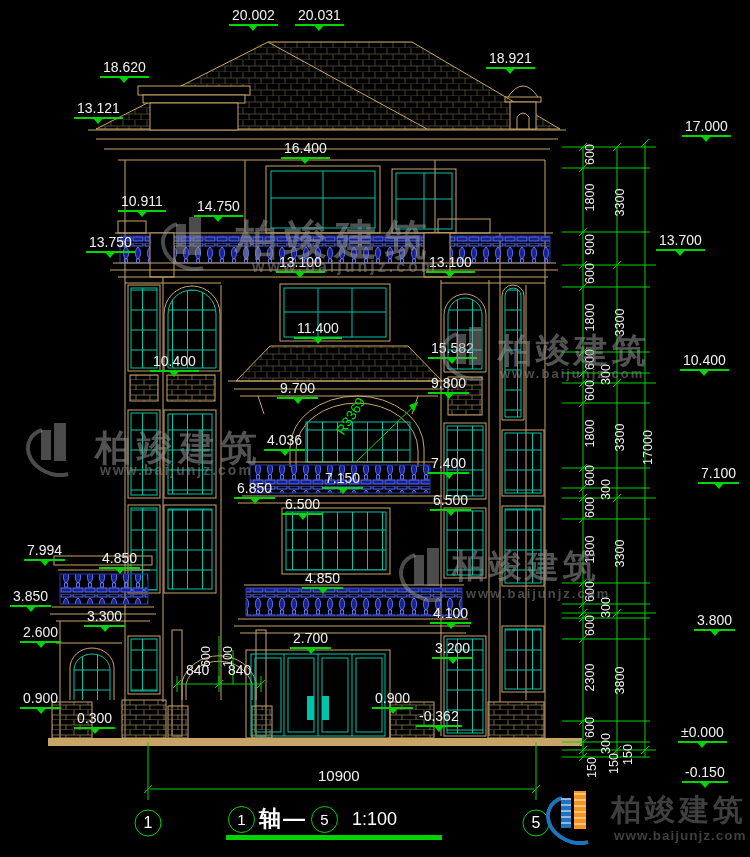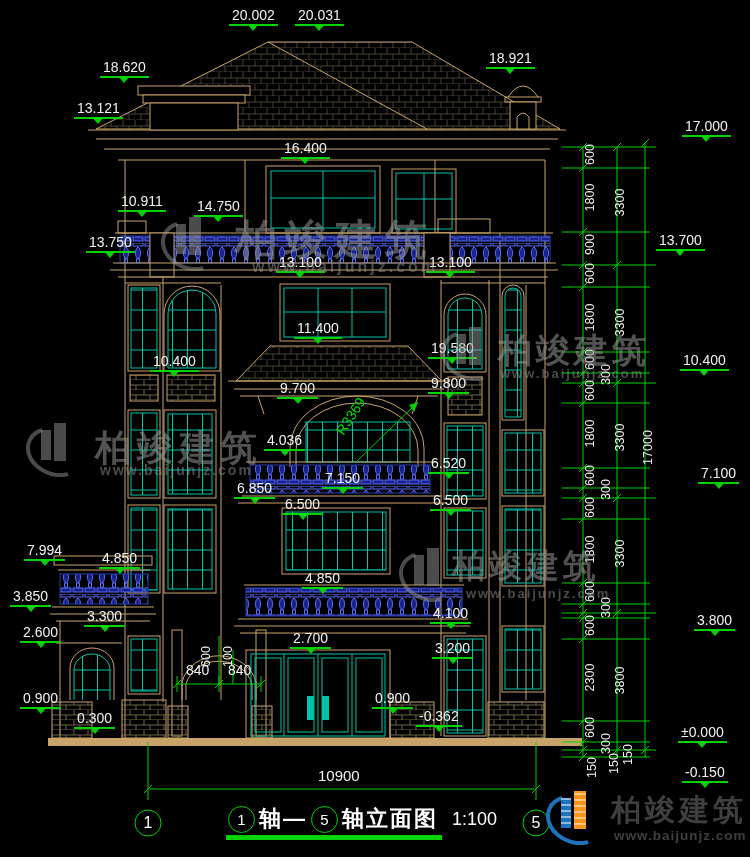--- a/index.html
+++ b/index.html
@@ -237,28 +237,28 @@
 <div class="lv" style="left:74px;top:101px">13.121</div>
 <div class="lv" style="left:486px;top:51px">18.921</div>
 <div class="lv" style="left:281px;top:141px">16.400</div>
 <div class="lv" style="left:118px;top:194px">10.911</div>
 <div class="lv" style="left:194px;top:199px">14.750</div>
 <div class="lv" style="left:86px;top:235px">13.750</div>
 <div class="lv" style="left:276px;top:255px">13.100</div>
 <div class="lv" style="left:426px;top:255px">13.100</div>
 <div class="lv" style="left:294px;top:321px">11.400</div>
 <div class="lv" style="left:150px;top:354px">10.400</div>
-<div class="lv" style="left:428px;top:341px">19.580</div>
+<div class="lv" style="left:428px;top:341px">15.582</div>
 <div class="lv" style="left:428px;top:376px">9.800</div>
 <div class="lv" style="left:277px;top:381px">9.700</div>
 <div class="lv" style="left:264px;top:433px">4.036</div>
 <div class="lv" style="left:322px;top:471px">7.150</div>
 <div class="lv" style="left:234px;top:481px">6.850</div>
 <div class="lv" style="left:282px;top:497px">6.500</div>
-<div class="lv" style="left:428px;top:456px">6.520</div>
+<div class="lv" style="left:428px;top:456px">7.400</div>
 <div class="lv" style="left:430px;top:493px">6.500</div>
 <div class="lv" style="left:24px;top:543px">7.994</div>
 <div class="lv" style="left:99px;top:551px">4.850</div>
 <div class="lv" style="left:302px;top:571px">4.850</div>
 <div class="lv" style="left:10px;top:589px">3.850</div>
 <div class="lv" style="left:84px;top:609px">3.300</div>
 <div class="lv" style="left:20px;top:625px">2.600</div>
 <div class="lv" style="left:430px;top:606px">4.100</div>
 <div class="lv" style="left:432px;top:641px">3.200</div>
 <div class="lv" style="left:290px;top:631px">2.700</div>
@@ -311,21 +311,20 @@
 <div class="rad" style="left:330px;top:408px">R3369</div>
 
 <div class="txt" style="left:318px;top:767px">10900</div>
 <div class="axnum" style="left:135px;top:814px">1</div>
 <div class="axnum" style="left:523px;top:814px">5</div>
 
 <div class="titlebar">
   <span class="axb">1</span>
   <span class="tt">轴—</span>
   <span class="axb">5</span>
-  <span class="tt">轴立面图</span>
   <span class="sc">1:100</span>
 </div>
 
 <div class="bjlogo bjlogo-g" style="left:160px;top:212px;width:70px;height:62px">
   <span class="sw"></span>
   <span class="t1"></span>
   <span class="t2"></span>
 </div>
 <div class="wm-t" style="left:235px;top:212px;font-size:42px;letter-spacing:8px">柏竣建筑</div>
 <div class="wm-s" style="left:252px;top:258px;font-size:16px;letter-spacing:3px">www.baijunjz.com</div>

